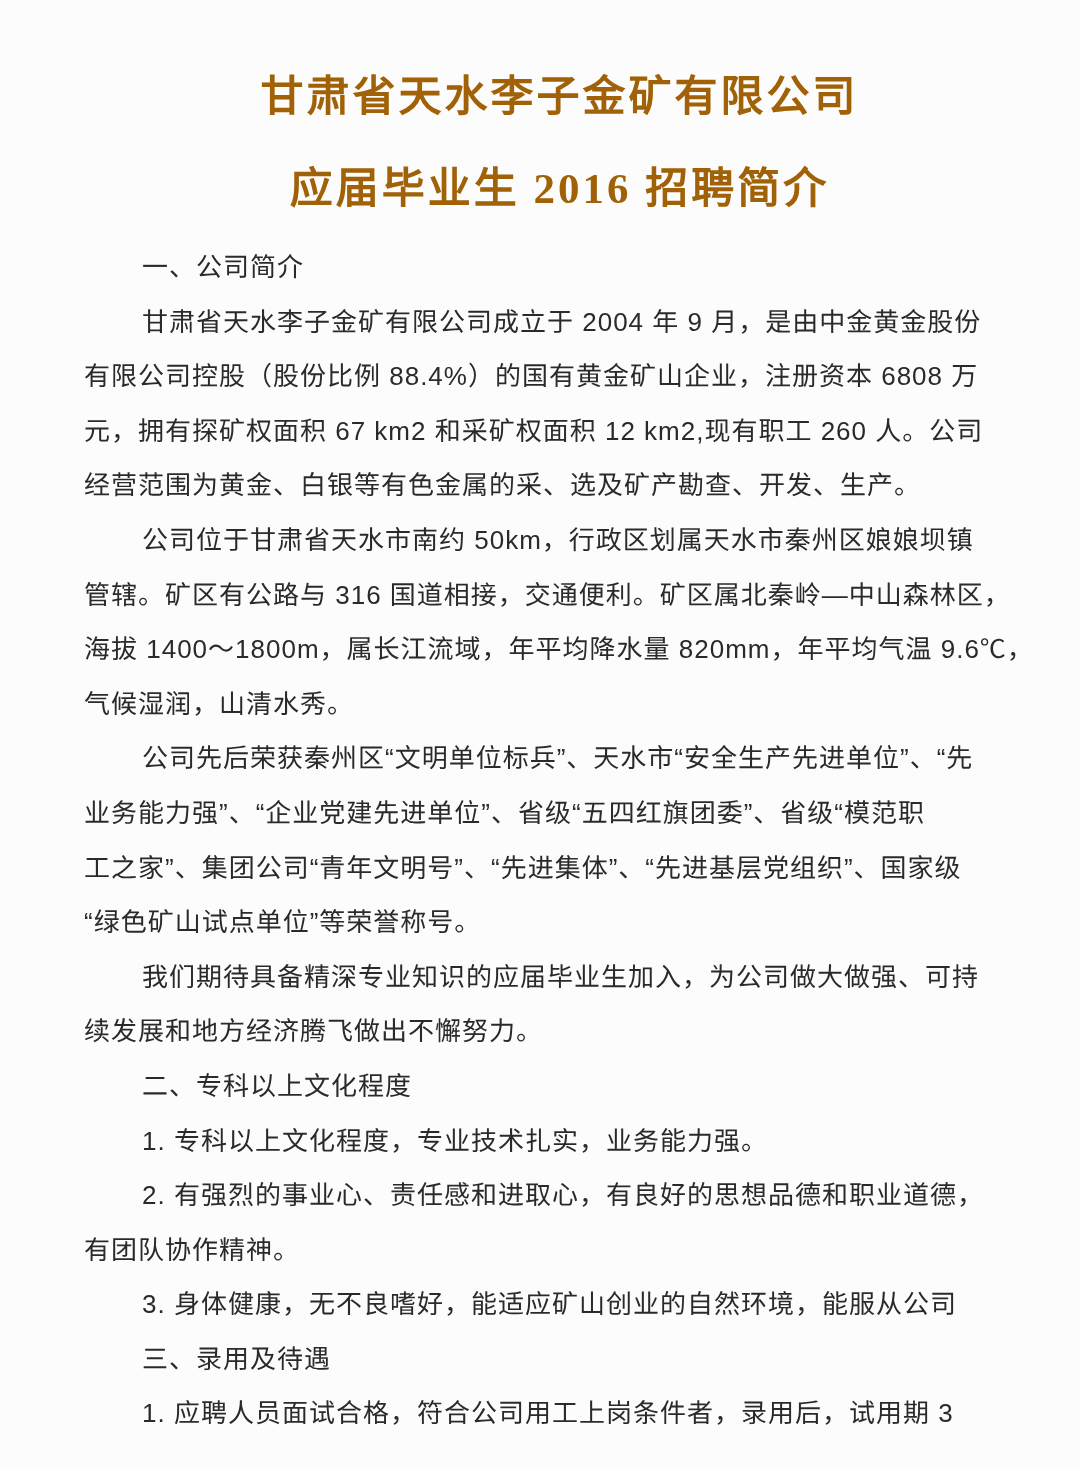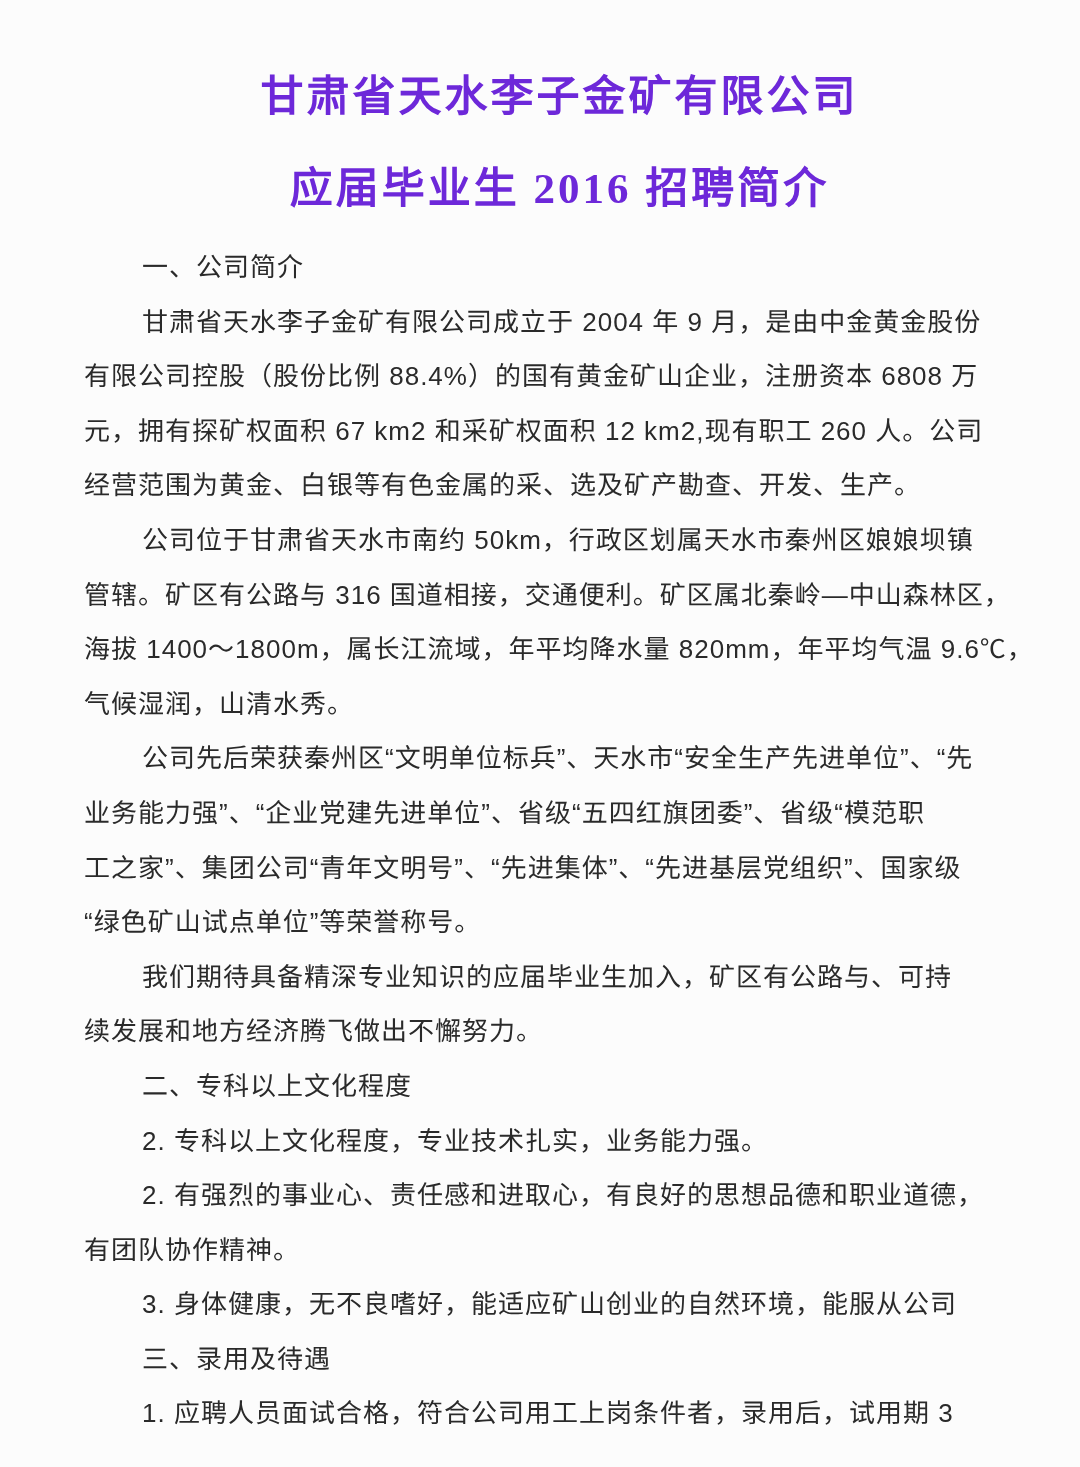--- a/index.html
+++ b/index.html
@@ -20,21 +20,21 @@
   }
   .title-block {
     padding-top: 72px;
     text-align: center;
   }
   .doc-title {
     font-family: "Liberation Serif", serif;
     font-weight: bold;
     font-size: 43px;
     line-height: 50px;
-    color: #6d28d9;
+    color: #a16207;
     letter-spacing: 3px;
     padding-left: 39px;
   }
   .doc-title.second {
     margin-top: 42px;
   }
   .doc-body {
     margin-top: 26px;
     padding-left: 84px;
     padding-right: 62px;
@@ -67,23 +67,23 @@
       <div class="line">元，拥有探矿权面积 67 km2 和采矿权面积 12 km2,现有职工 260 人。公司</div>
       <div class="line">经营范围为黄金、白银等有色金属的采、选及矿产勘查、开发、生产。</div>
       <div class="line indent">公司位于甘肃省天水市南约 50km，行政区划属天水市秦州区娘娘坝镇</div>
       <div class="line">管辖。矿区有公路与 316 国道相接，交通便利。矿区属北秦岭—中山森林区，</div>
       <div class="line">海拔 1400～1800m，属长江流域，年平均降水量 820mm，年平均气温 9.6℃，</div>
       <div class="line">气候湿润，山清水秀。</div>
       <div class="line indent">公司先后荣获秦州区“文明单位标兵”、天水市“安全生产先进单位”、“先</div>
       <div class="line">业务能力强”、“企业党建先进单位”、省级“五四红旗团委”、省级“模范职</div>
       <div class="line">工之家”、集团公司“青年文明号”、“先进集体”、“先进基层党组织”、国家级</div>
       <div class="line">“绿色矿山试点单位”等荣誉称号。</div>
-      <div class="line indent">我们期待具备精深专业知识的应届毕业生加入，矿区有公路与、可持</div>
+      <div class="line indent">我们期待具备精深专业知识的应届毕业生加入，为公司做大做强、可持</div>
       <div class="line">续发展和地方经济腾飞做出不懈努力。</div>
       <div class="line indent">二、专科以上文化程度</div>
-      <div class="line indent">2. 专科以上文化程度，专业技术扎实，业务能力强。</div>
+      <div class="line indent">1. 专科以上文化程度，专业技术扎实，业务能力强。</div>
       <div class="line indent">2. 有强烈的事业心、责任感和进取心，有良好的思想品德和职业道德，</div>
       <div class="line">有团队协作精神。</div>
       <div class="line indent">3. 身体健康，无不良嗜好，能适应矿山创业的自然环境，能服从公司</div>
       <div class="line indent">三、录用及待遇</div>
       <div class="line indent">1. 应聘人员面试合格，符合公司用工上岗条件者，录用后，试用期  3</div>
     </div>
 </div>
 
 </body></html>

